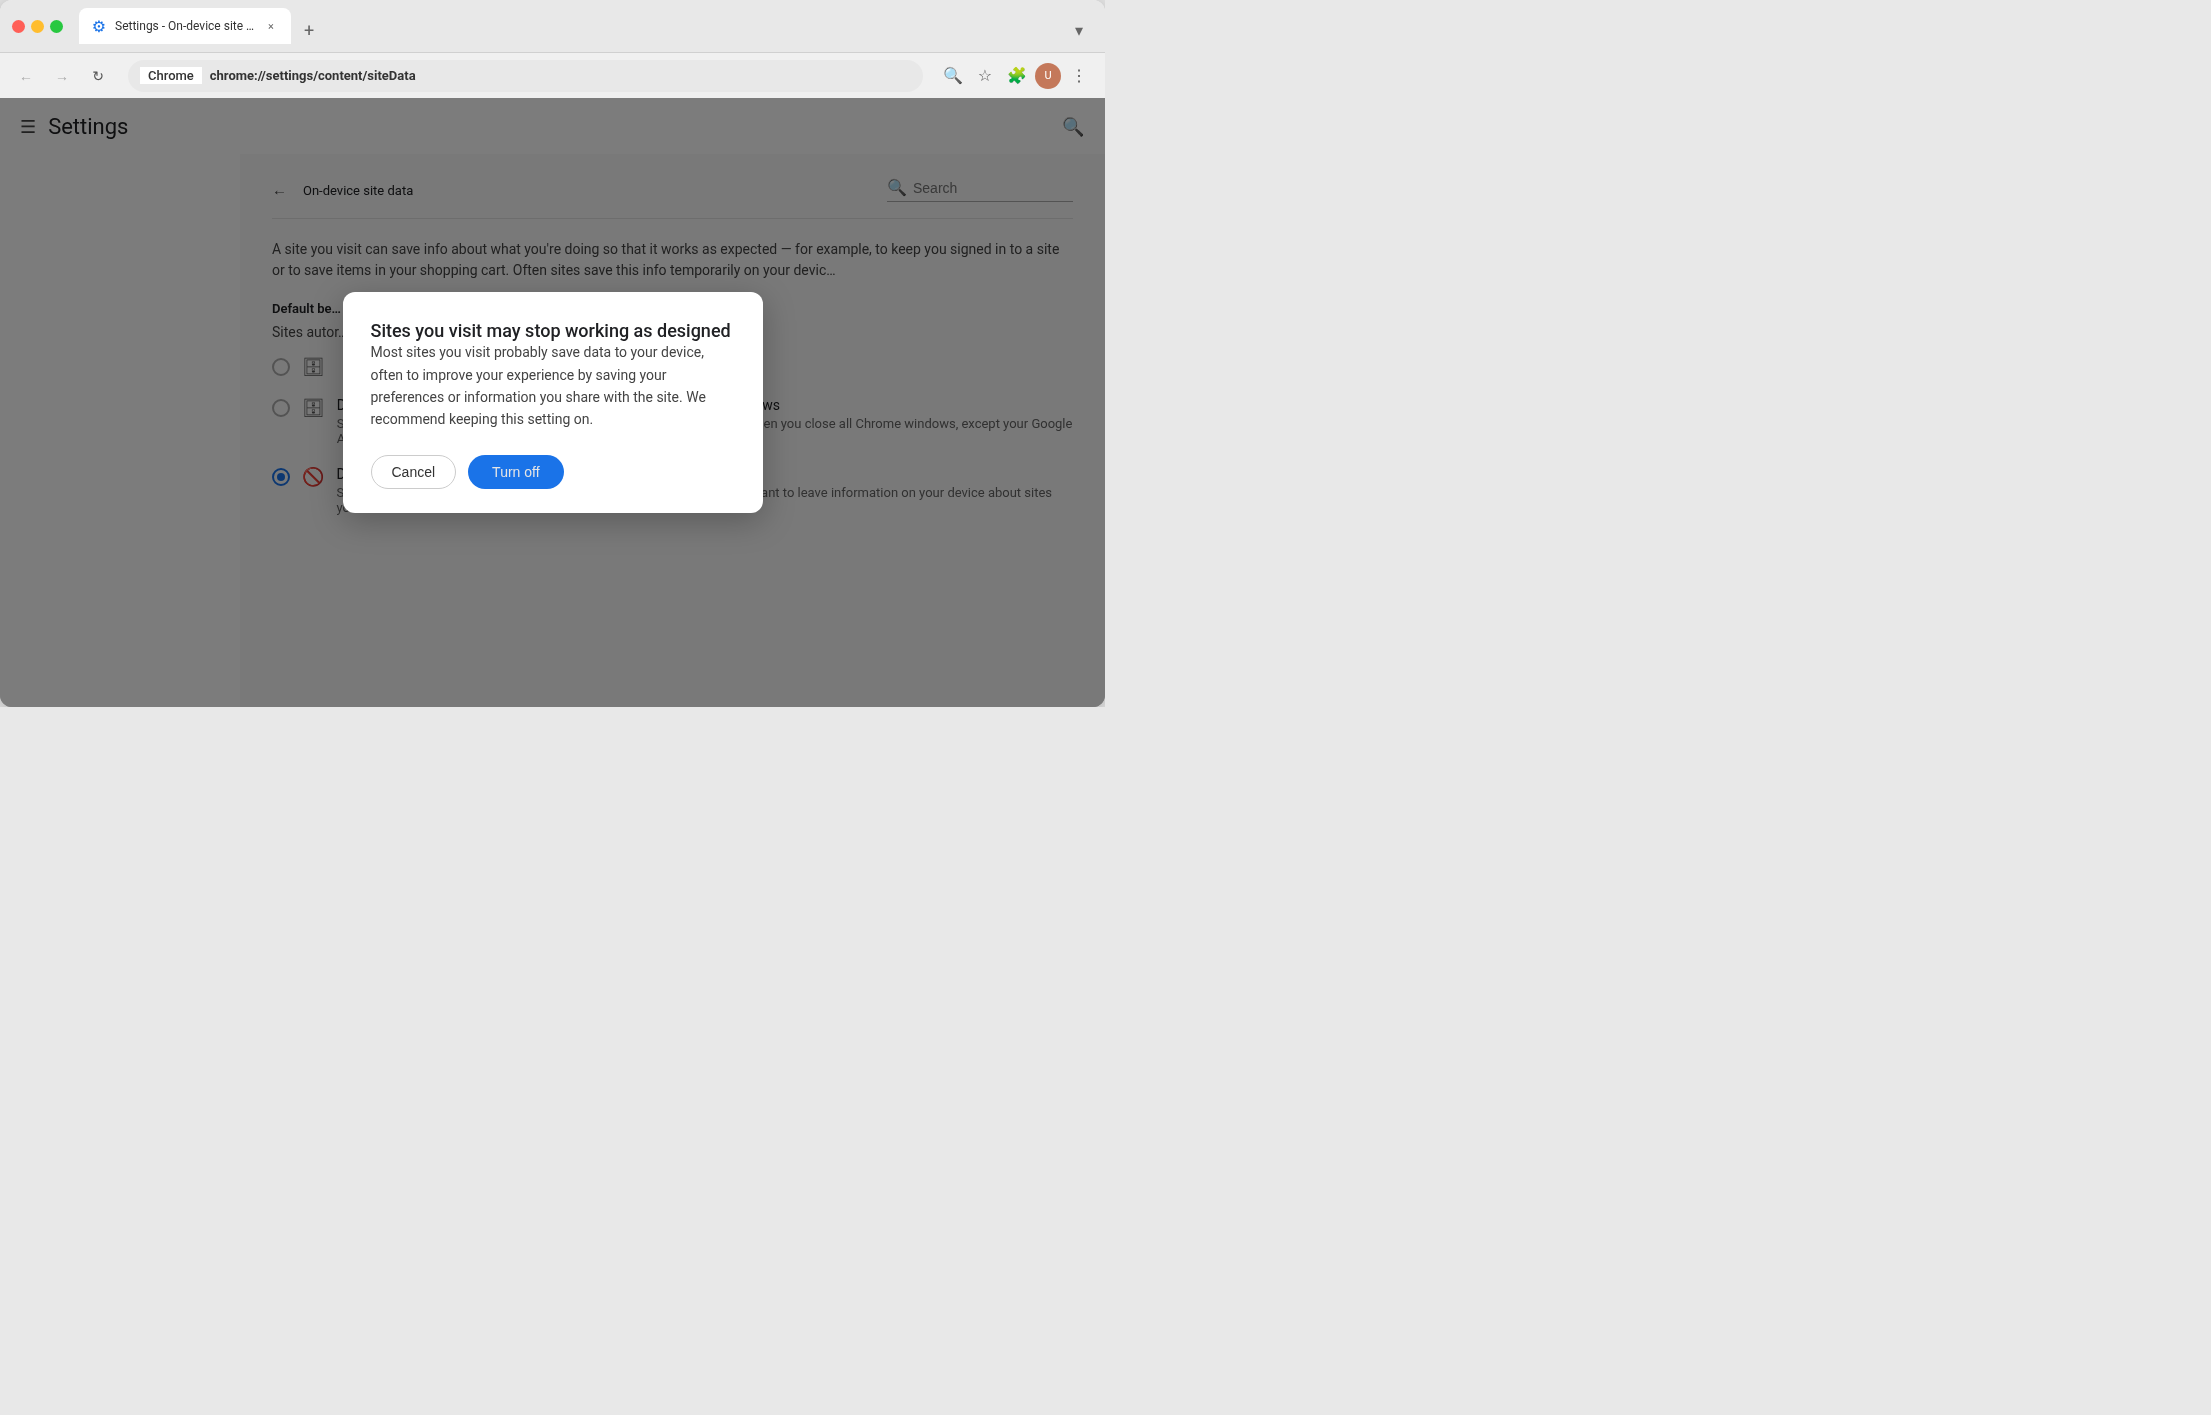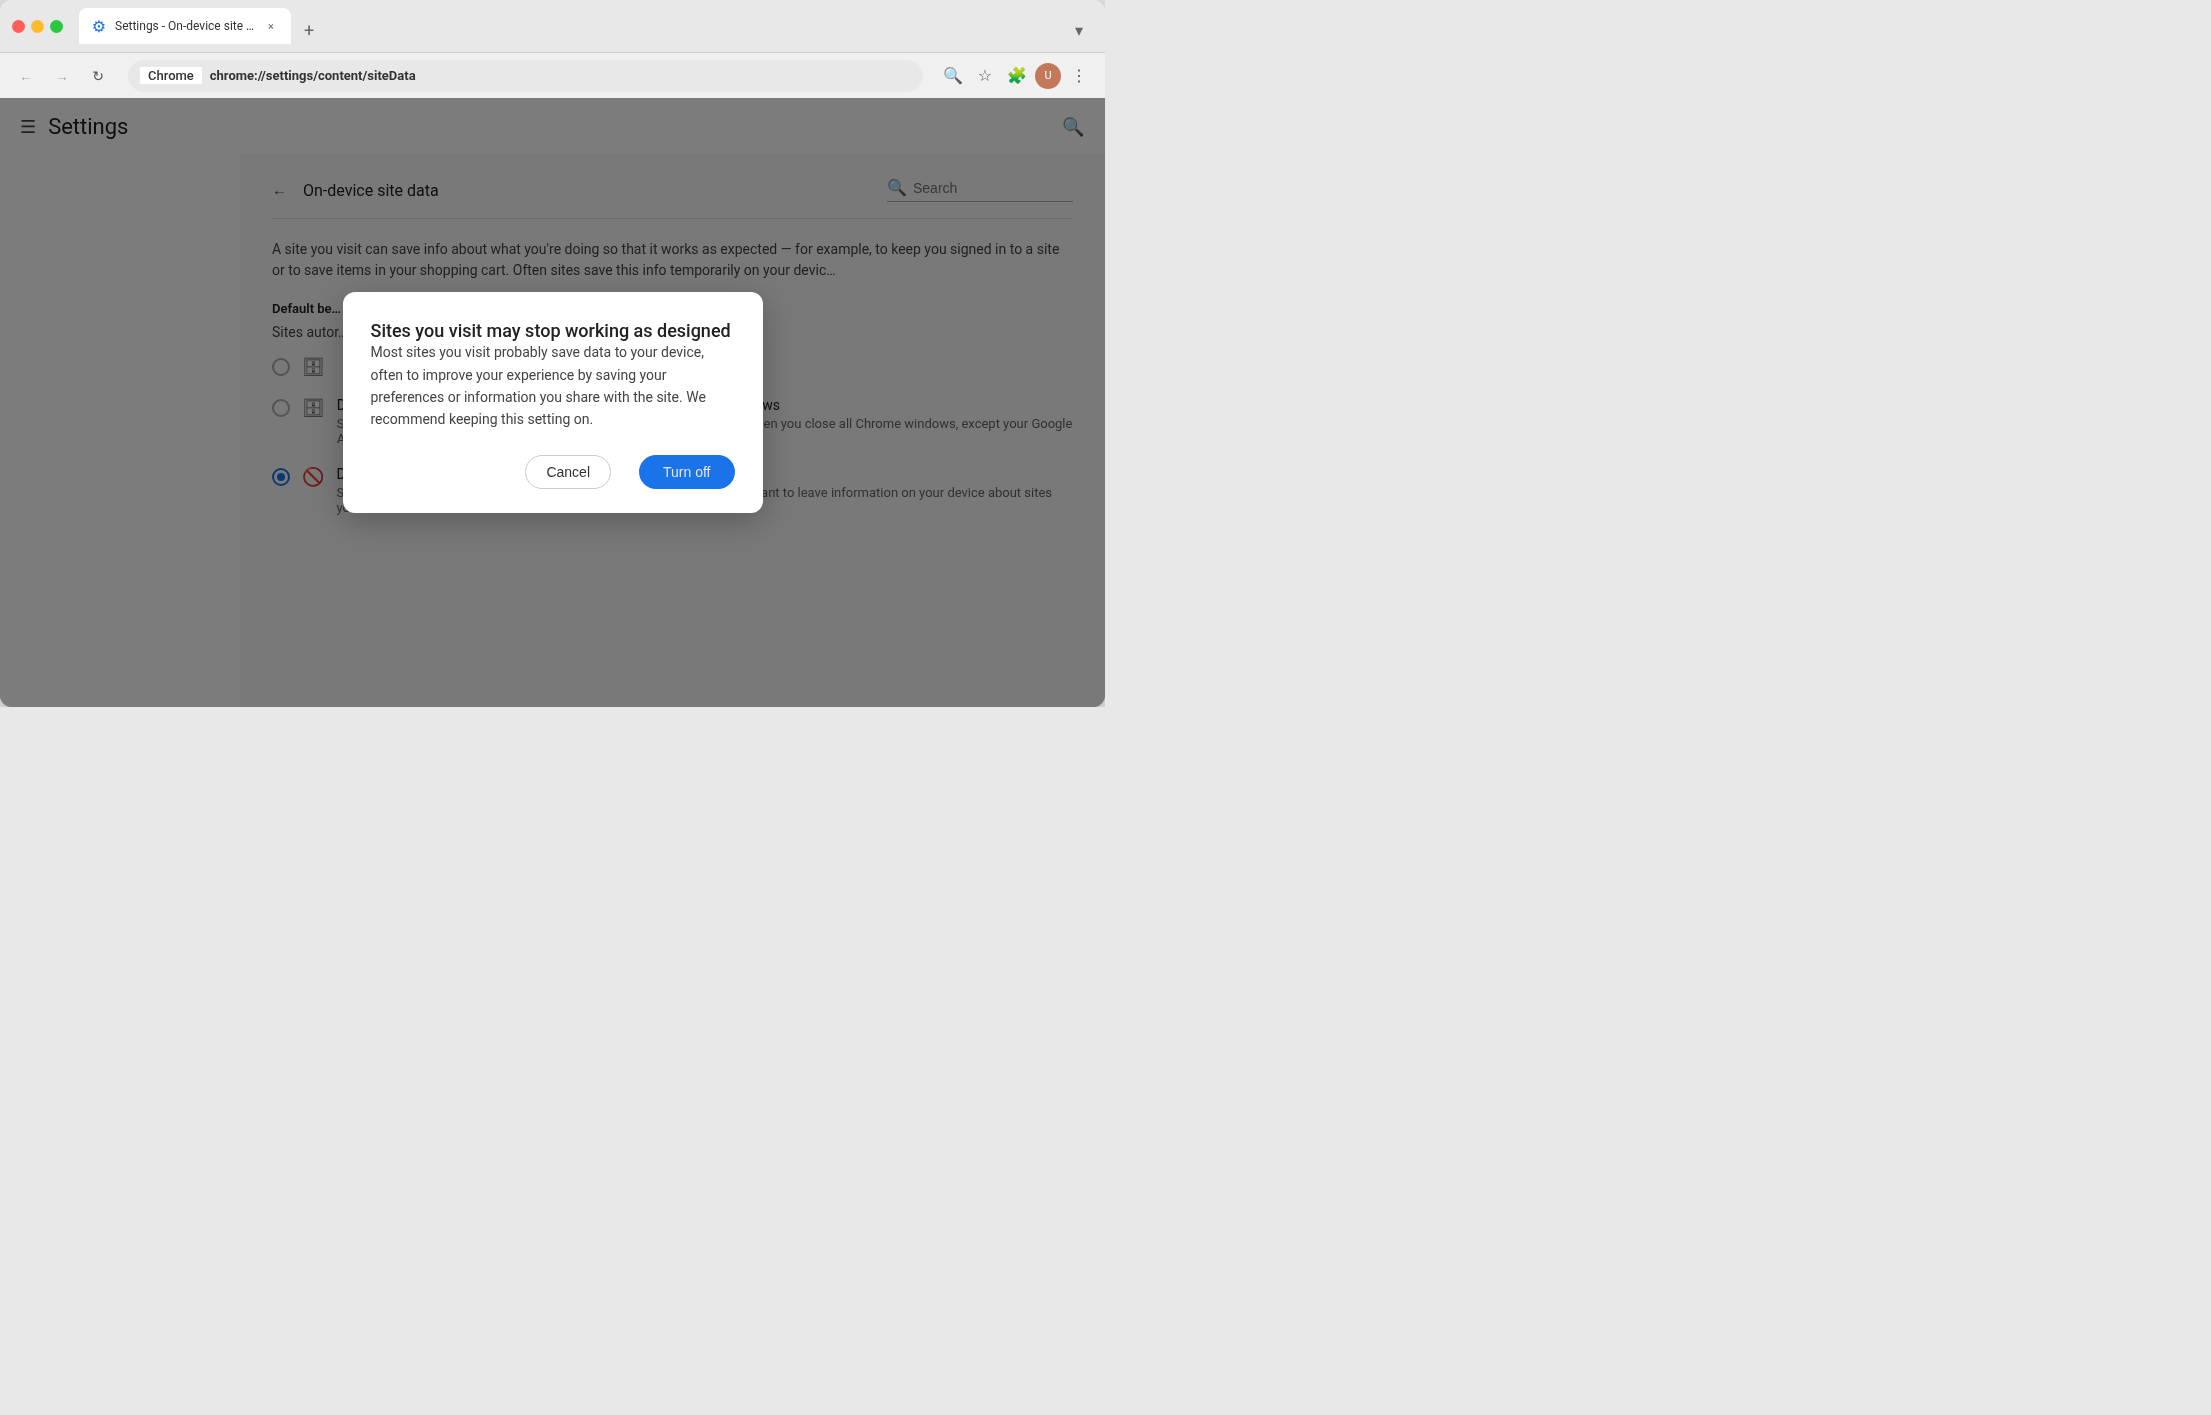--- a/index.html
+++ b/index.html
@@ -279,21 +279,21 @@
     .back-btn {
       display: flex;
       align-items: center;
       gap: 8px;
       color: #444;
       cursor: pointer;
       font-size: 15px;
     }
 
     .page-title-text {
-      font-size: 16px;
+      font-size: 13px;
       color: #202124;
       margin-left: 8px;
     }
 
     .search-box {
       margin-left: auto;
       display: flex;
       align-items: center;
       gap: 6px;
       border-bottom: 1px solid #aaa;
@@ -410,22 +410,21 @@
 
     .modal-body {
       font-size: 14px;
       color: #444;
       line-height: 1.6;
       margin-bottom: 24px;
     }
 
     .modal-actions {
       display: flex;
-      justify-content: flex-end;
-      gap: 28px;
+      gap: 12px;
     }
 
     .btn-cancel {
       padding: 8px 20px;
       border-radius: 20px;
       border: 1px solid #ccc;
       background: white;
       font-size: 14px;
       color: #333;
       cursor: pointer;

